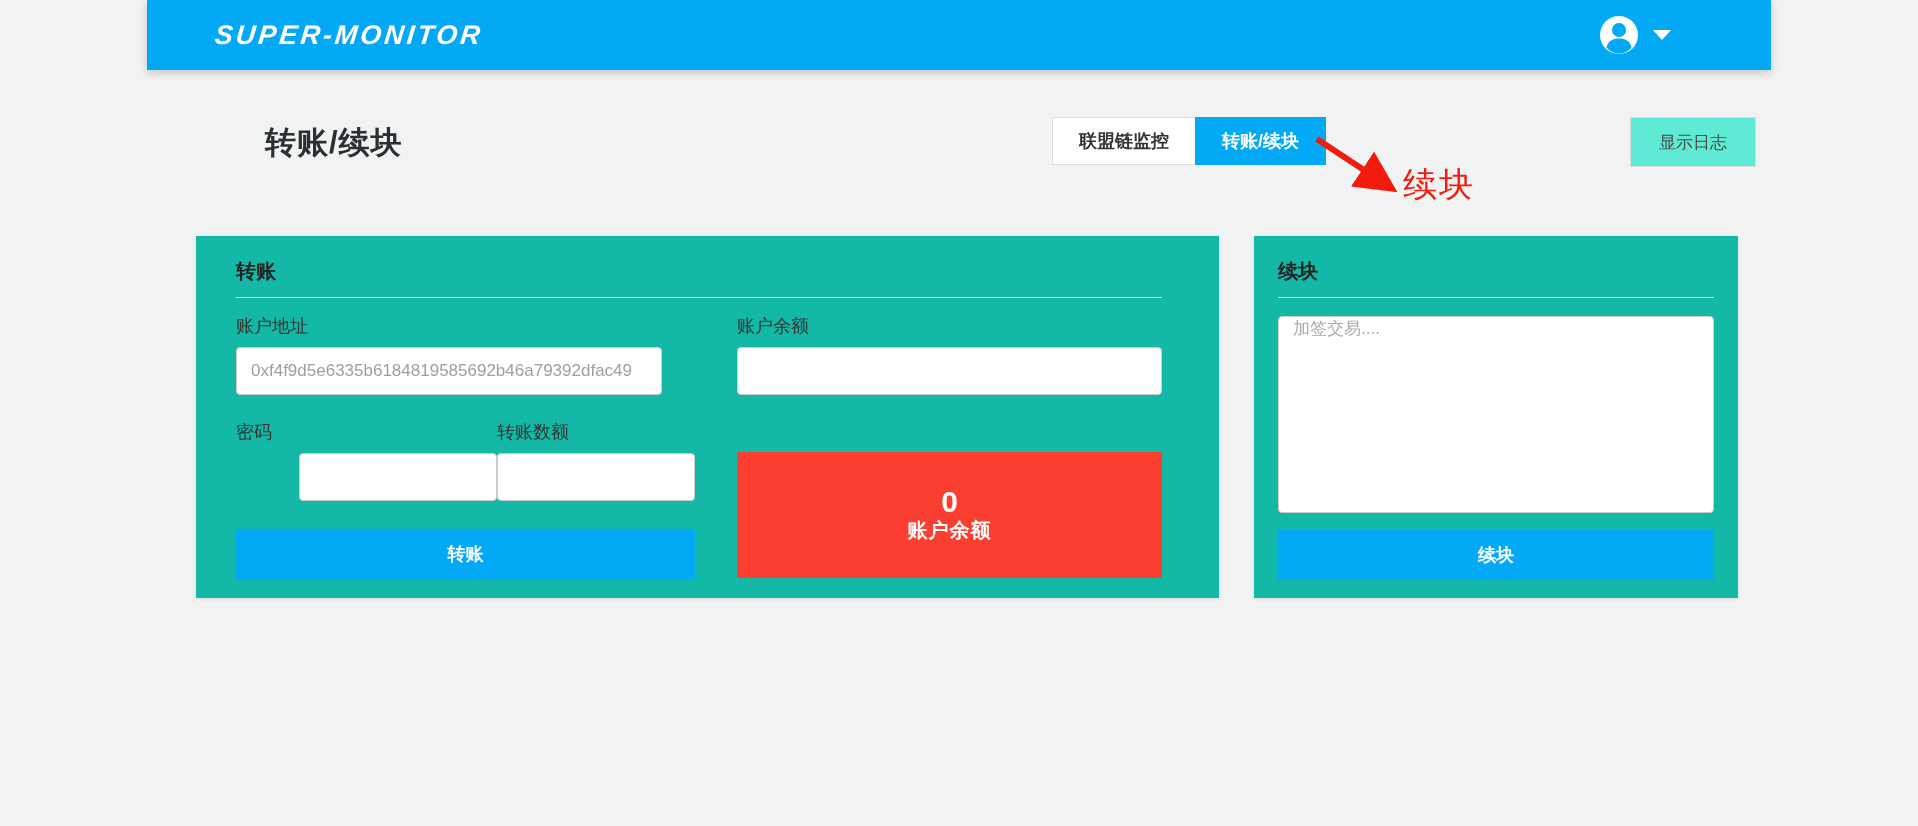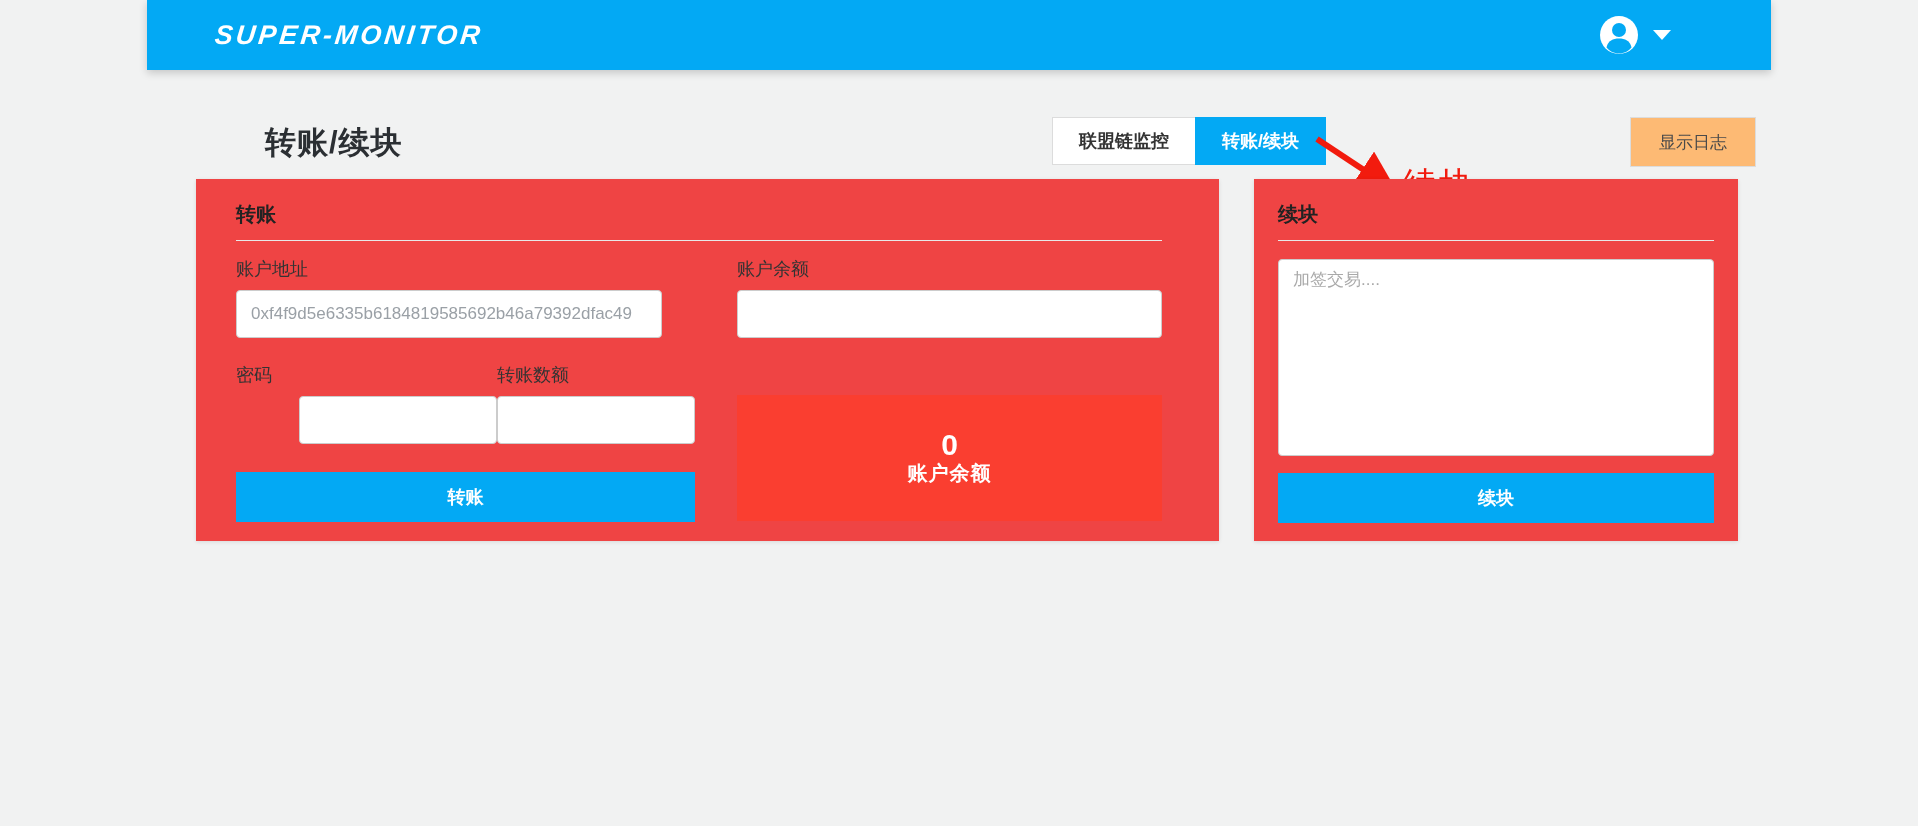--- a/index.html
+++ b/index.html
@@ -28,53 +28,53 @@
   }
   .user-area { display: flex; align-items: center; cursor: pointer; }
   .avatar { width: 40px; height: 40px; display: block; }
   .caret-down {
     width: 0; height: 0; margin-left: 14px;
     border-left: 9px solid transparent; border-right: 9px solid transparent;
     border-top: 10px solid #ffffff;
   }
 
   
-  .page-head { height: 109px; position: relative; }
+  .page-head { height: 166px; position: relative; }
   .page-title {
     position: absolute; left: 118px; top: 52px;
     font-size: 31px; font-weight: bold; color: #2b2f33; letter-spacing: 1px;
   }
   .tab-group {
     position: absolute; left: 905px; top: 47px;
     display: flex;
   }
   .tab {
     height: 48px; padding: 16px 26px;
     display: flex; align-items: center; justify-content: center;
     font-size: 18px; font-weight: bold; cursor: pointer;
   }
   .tab.inactive { background: #ffffff; color: #333333; border: 1px solid #dcdcdc; border-right: none; }
   .tab.active { background: #03a9f4; color: #ffffff; border: 1px solid #03a9f4; }
   .show-log-btn {
     position: absolute; right: 15px; top: 47px;
     height: 50px; width: 126px;
-    background: #fdba74; border: 1px solid #dcdcdc;
+    background: #5eead4; border: 1px solid #dcdcdc;
     font-size: 17px; color: #4a4a4a; cursor: pointer;
     font-family: "Liberation Sans", sans-serif;
   }
   .annotation-arrow { position: absolute; left: 1164px; top: 64px; }
   .annotation-text {
     position: absolute; left: 1256px; top: 92px;
     color: #f21b0e; font-size: 34px; letter-spacing: 2px;
   }
 
   
   .cards { display: flex; align-items: flex-start; }
   .card {
-    background: #ef4444; height: 362px;
+    background: #14b8a6; height: 362px;
     box-shadow: 0 1px 4px rgba(0,0,0,0.10);
   }
   .card-transfer { margin-left: 49px; width: 1023px; padding: 22px 57px 0 40px; }
   .card-renew    { margin-left: 35px; width: 484px;  padding: 22px 24px 0 24px; }
   .card-title {
     font-size: 20px; font-weight: bold; color: #222222;
     padding-bottom: 12px; border-bottom: 1px solid #e8e8e8;
   }
 
   .form-area { display: flex; margin-top: 16px; }
@@ -108,21 +108,21 @@
     margin-top: 57px; width: 425px; height: 126px;
     background: #fa3e30; color: #ffffff;
     display: flex; flex-direction: column; align-items: center; justify-content: center;
   }
   .balance-value { font-size: 30px; font-weight: bold; line-height: 1; }
   .balance-label { font-size: 20px; font-weight: bold; letter-spacing: 1px; }
 
   .renew-textarea {
     margin-top: 18px; width: 436px; height: 197px;
     border: 1px solid #cccccc; border-radius: 4px;
-    font-size: 17px; padding: 8px 14px; color: #555555;
+    font-size: 17px; padding: 0 14px; color: #555555;
     resize: none; outline: none;
     font-family: "Liberation Sans", sans-serif;
   }
   .renew-textarea::placeholder { color: #a9a9a9; }
 </style>
 </head>
 <body>
 
 <div class="container">
   <div class="topbar">

